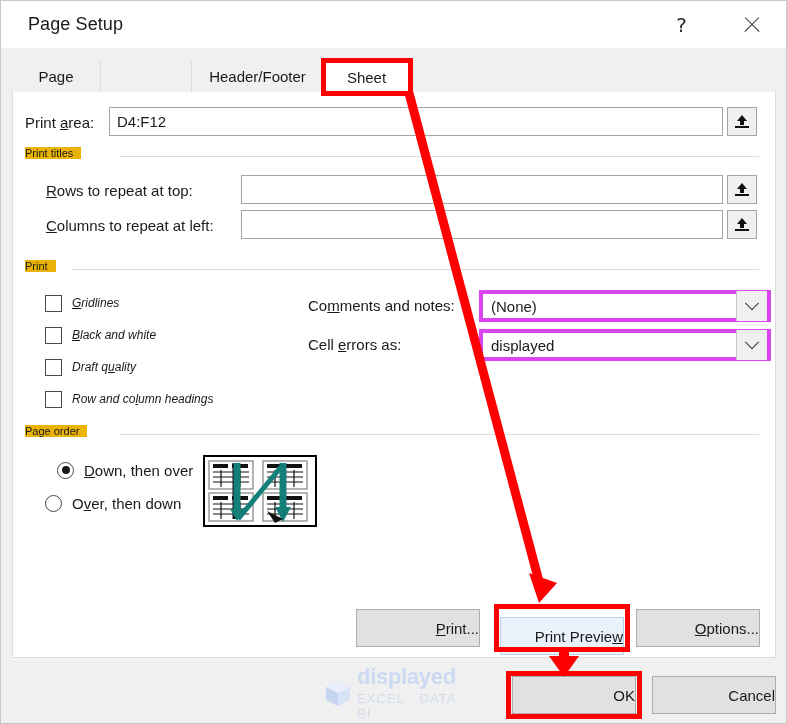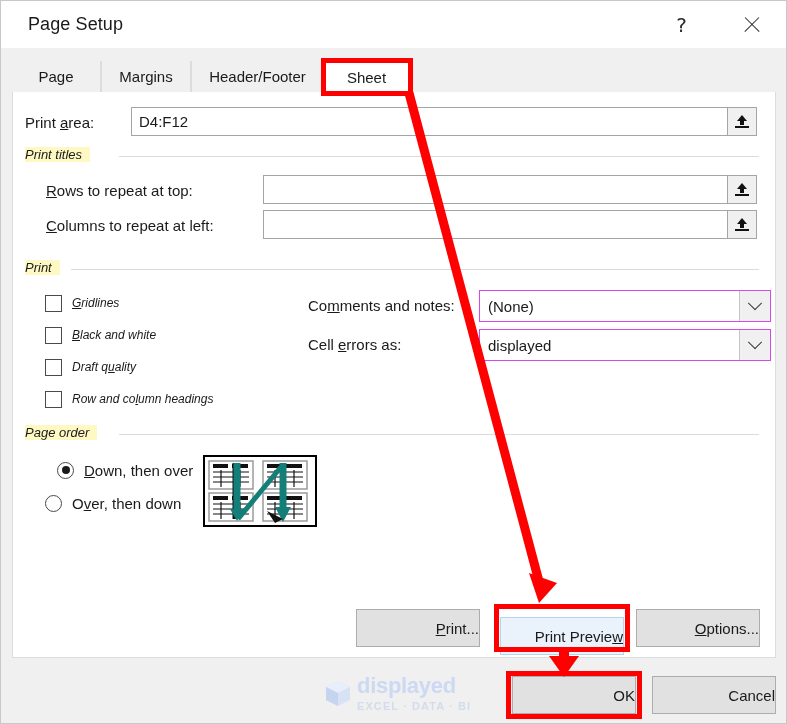--- a/index.html
+++ b/index.html
@@ -122,21 +122,20 @@
     position: absolute;
     background: #ffffff;
     border: 1px solid #a5a5a5;
     box-sizing: border-box;
     font-size: 15px;
     color: #1a1a1a;
     padding: 0 7px;
     display: flex;
     align-items: center;
     height: 29px;
-    margin-left: 22px;
   }
   
   .collapse-btn {
     position: absolute;
     width: 30px; height: 29px;
     background: #f0f0f0;
     border: 1px solid #a5a5a5;
     box-sizing: border-box;
     display: flex;
     align-items: center;
@@ -163,27 +162,26 @@
   .collapse-ico .base {
     position: absolute;
     left: 1px; top: 12px;
     width: 14px; height: 2px;
     background: #111;
   }
 
   
   .group-head {
     position: absolute;
-    font-size: 13px;
-    color: #1a1a1a;
-    background: #fef9c3;
+    font-size: 11px;
+    color: #1a1a1a;
+    background: #eab308;
     padding-right: 8px;
     z-index: 2;
     white-space: nowrap;
-    font-style: italic;
   }
   .group-rule {
     position: absolute;
     height: 1px;
     background: #dcdcdc;
     z-index: 1;
   }
 
   
   .cbx-row {
@@ -236,21 +234,21 @@
     font-size: 15px;
     color: #1a1a1a;
     white-space: nowrap;
   }
 
   
   .combo {
     position: absolute;
     height: 32px;
     background: #ffffff;
-    border: 1px solid #d946ef;
+    border: 4px solid #d946ef;
     box-sizing: border-box;
     display: flex;
     align-items: center;
   }
   .combo .val {
     font-size: 15px;
     color: #1a1a1a;
     padding-left: 8px;
     flex: 1 1 auto;
     white-space: nowrap;
@@ -321,22 +319,22 @@
     z-index: 5;
   }
   .wm-text {
     font-size: 22px;
     font-weight: bold;
     color: #ccd9f2;
     letter-spacing: -0.3px;
     line-height: 1;
   }
   .wm-sub {
-    font-size: 11px;
-    font-weight: bold;
+    font-size: 13px;
+    font-weight: normal;
     color: #d3dcea;
     letter-spacing: 1.1px;
     margin-top: 3px;
   }
 </style>
 </head>
 <body>
 
 <div id="dialog">
 
@@ -345,21 +343,20 @@
     <div class="title-btn help-btn">
       <span class="glyph">?</span>
     </div>
     <div class="title-btn close-btn">
       <span class="close-x"></span>
     </div>
   </div>
 
   <div class="tabstrip">
     <div class="tab" id="tab-page">Page</div>
-    <div class="tab" id="tab-margins">Margins</div>
     <div class="tab" id="tab-header">Header/Footer</div>
     <div class="tab selected" id="tab-sheet">Sheet</div>
   </div>
 
   <div class="panel">
 
     <div class="lbl" style="left:12px; top:22px;">
       Print <span class="u">a</span>rea:
     </div>
     <div class="tbox" style="left:96px; top:15px; width:614px;">D4:F12</div>

